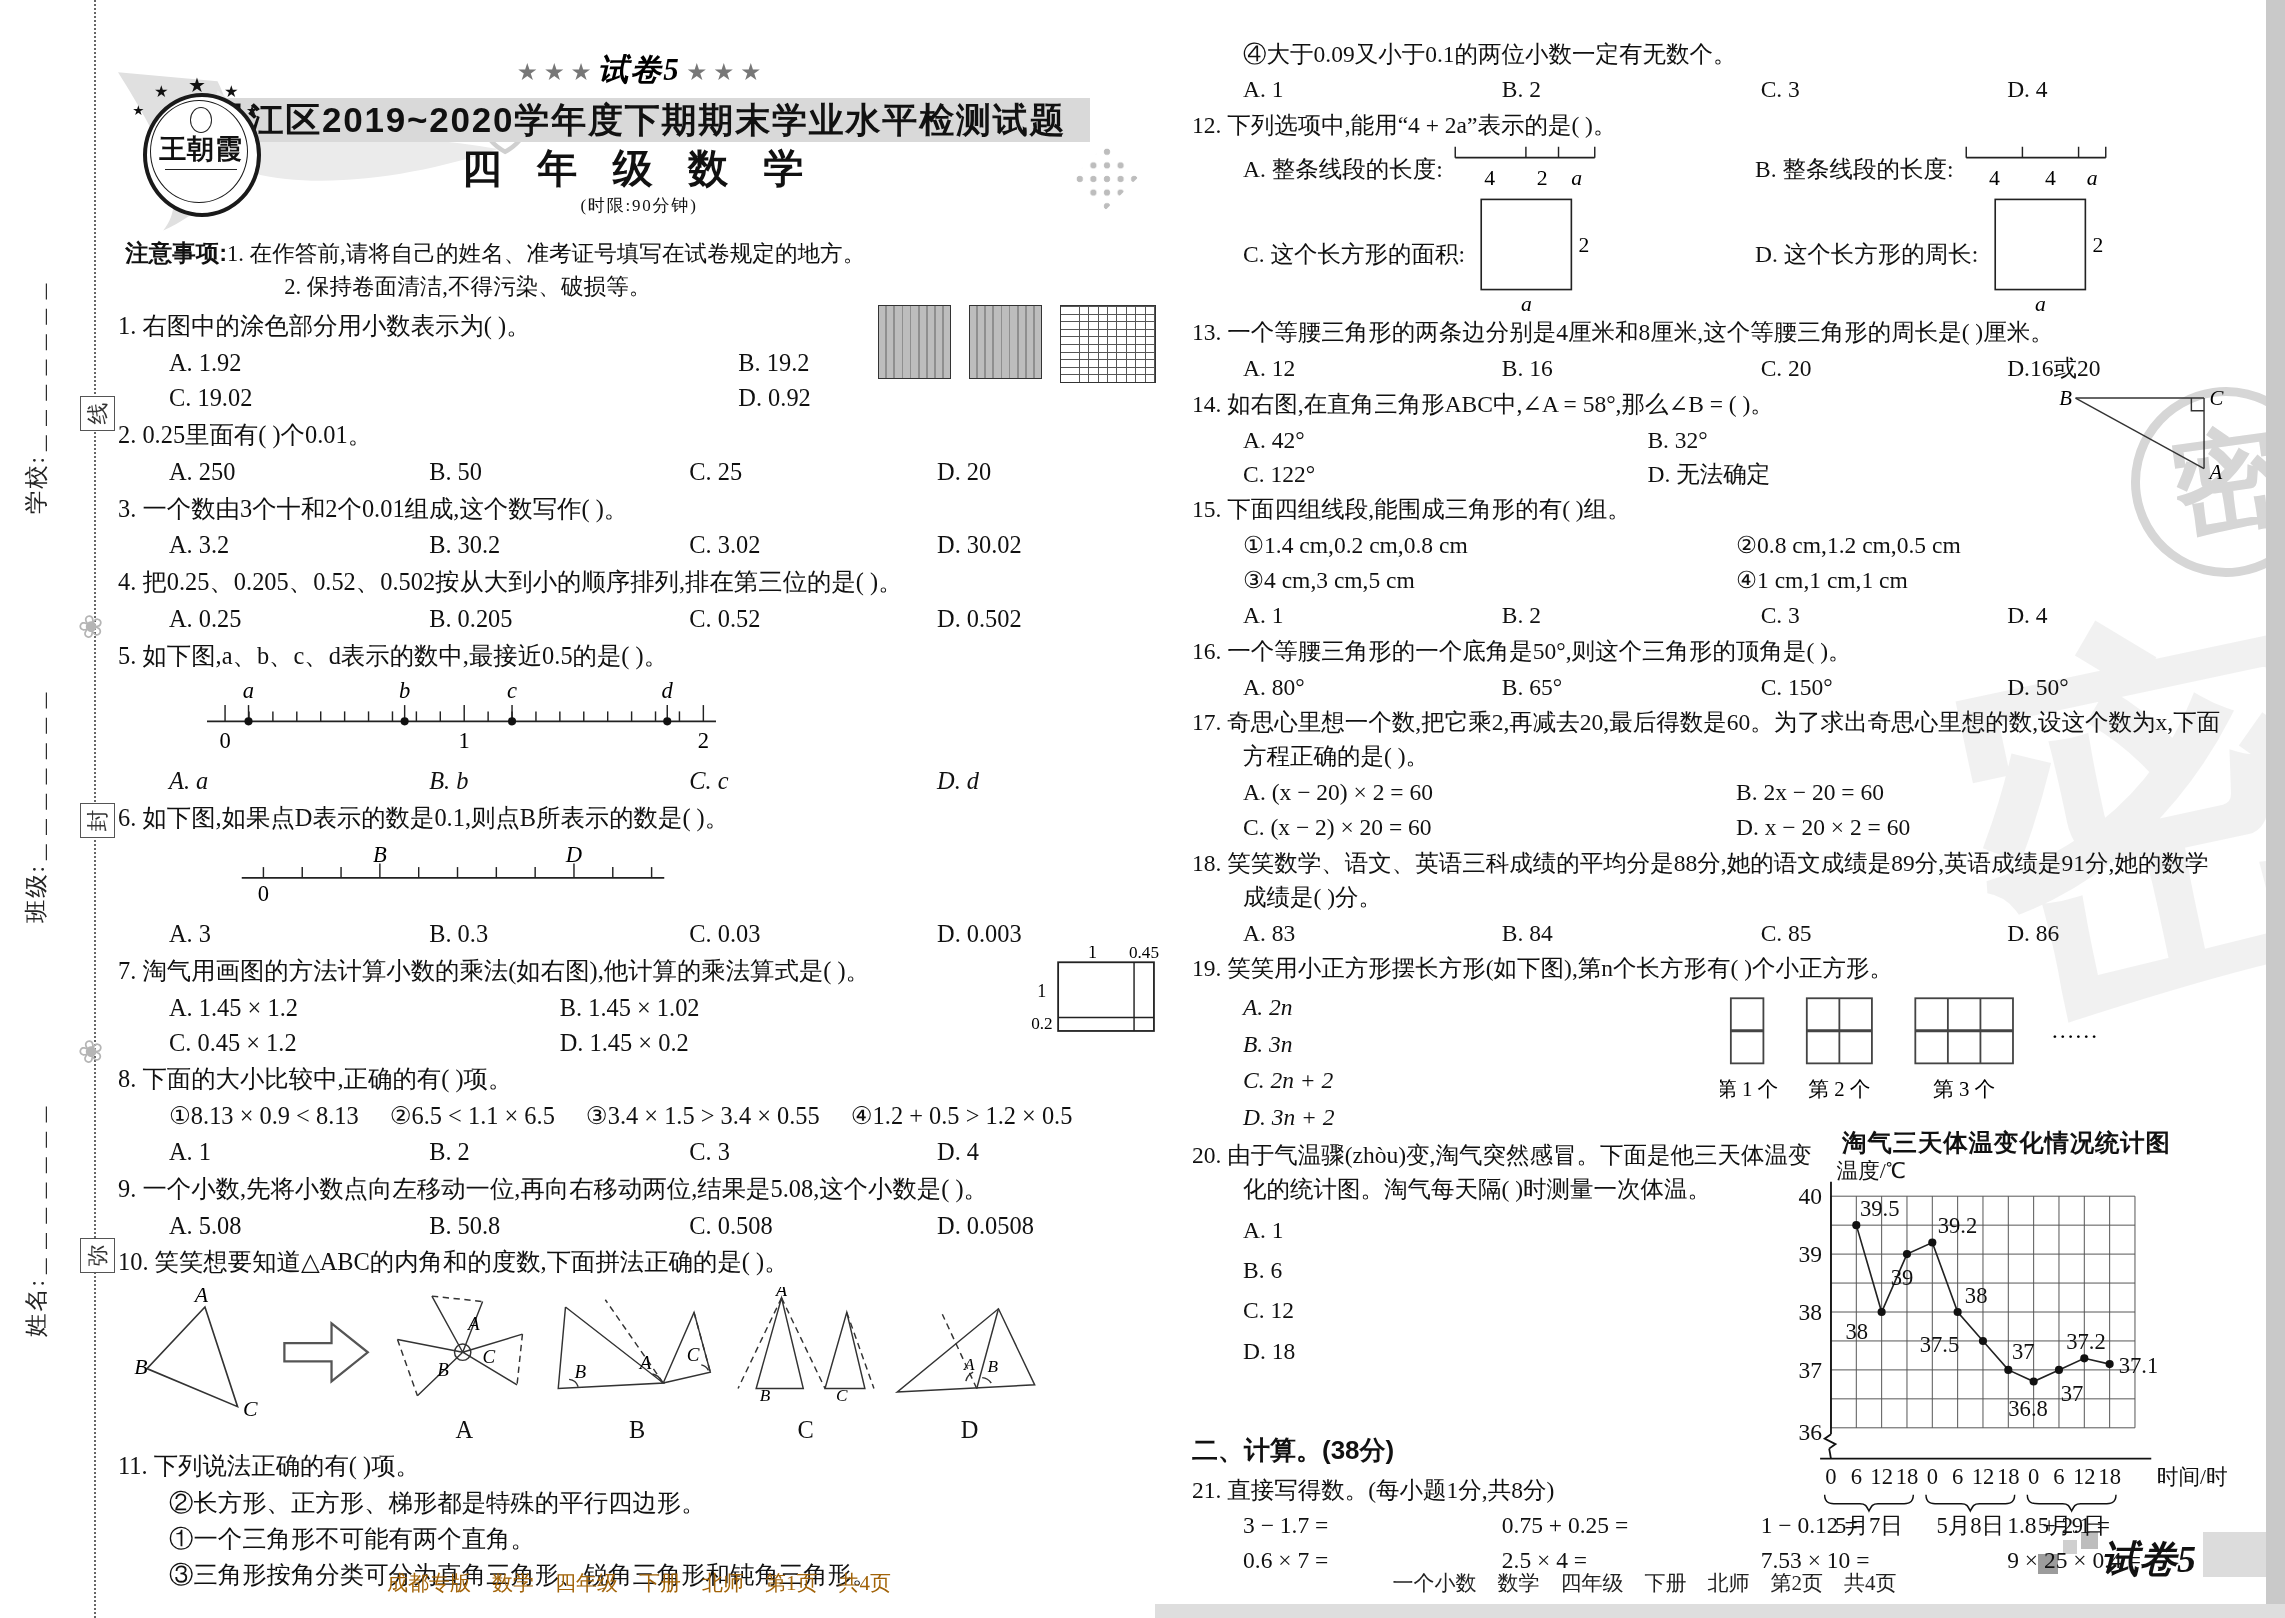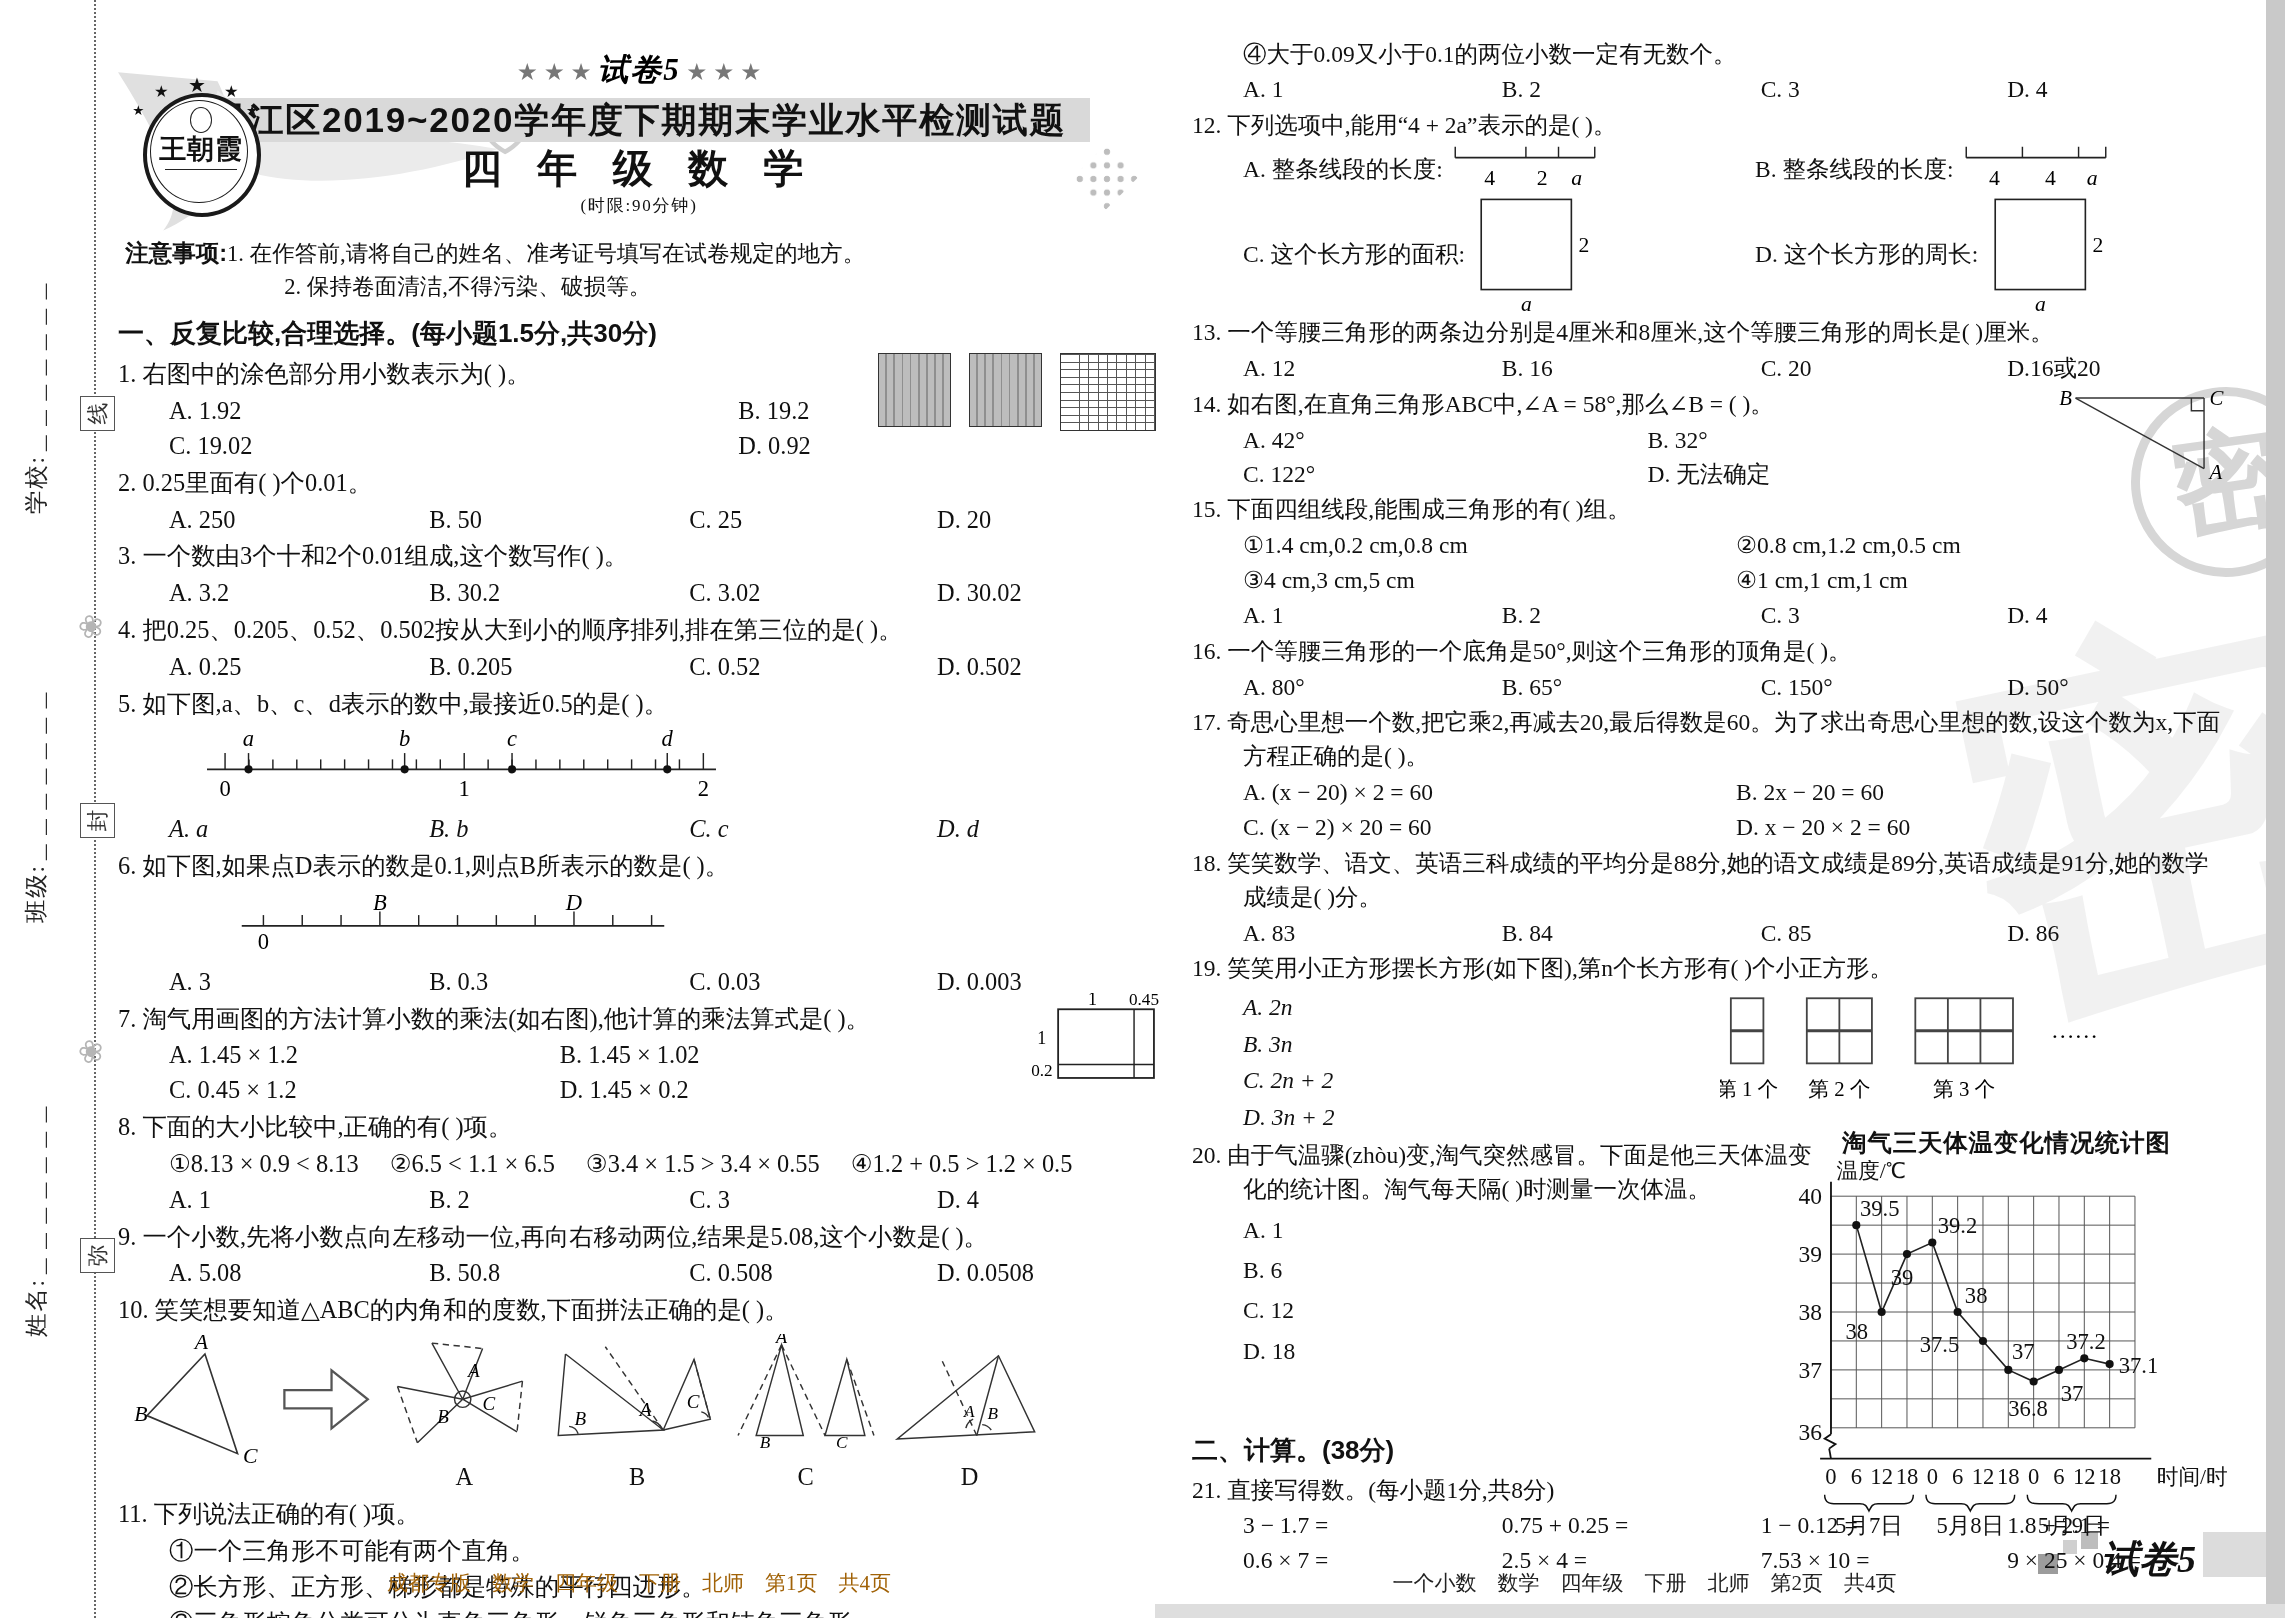--- a/index.html
+++ b/index.html
@@ -155,21 +155,20 @@
     </div>
     <div class="band">温江区2019~2020学年度下期期末学业水平检测试题</div>
     <div class="subject">四 年 级 数 学</div>
     <div class="limit">(时限:90分钟)</div>
 
     <div class="notice">
       <div class="nl"><b>注意事项:</b><span>1. 在作答前,请将自己的姓名、准考证号填写在试卷规定的地方。</span></div>
       <div class="nl2">2. 保持卷面清洁,不得污染、破损等。</div>
     </div>
 
-    <div class="sect">一、反复比较,合理选择。(每小题1.5分,共30分)</div>
 
     <div class="q1wrap">
       <div class="q1figs">
         <div class="sq"></div>
         <div class="sq"></div>
         <div class="sqgrid"></div>
       </div>
       <div class="q">1. 右图中的涂色部分用小数表示为(        )。</div>
       <div class="o2">
         <span>A. 1.92</span>
@@ -401,22 +400,22 @@
             <path d="M104,100 a14,14 0 0 1 10,6"></path>
           </g>
           <text x="84" y="92" font-size="19" font-style="italic">A</text>
           <text x="110" y="94" font-size="19" font-style="italic">B</text>
         </svg>
         <div class="q10cap">D</div>
       </div>
     </div>
 
     <div class="q">11. 下列说法正确的有(        )项。</div>
+    <div class="sub">②长方形、正方形、梯形都是特殊的平行四边形。</div>
     <div class="sub">①一个三角形不可能有两个直角。</div>
-    <div class="sub">②长方形、正方形、梯形都是特殊的平行四边形。</div>
     <div class="sub">③三角形按角分类可分为直角三角形、锐角三角形和钝角三角形。</div>
   </div>
 
   <div class="col" id="colR">
 
     <div class="sub">④大于0.09又小于0.1的两位小数一定有无数个。</div>
     <div class="o4">
       <span>A. 1</span>
       <span>B. 2</span>
       <span>C. 3</span>

